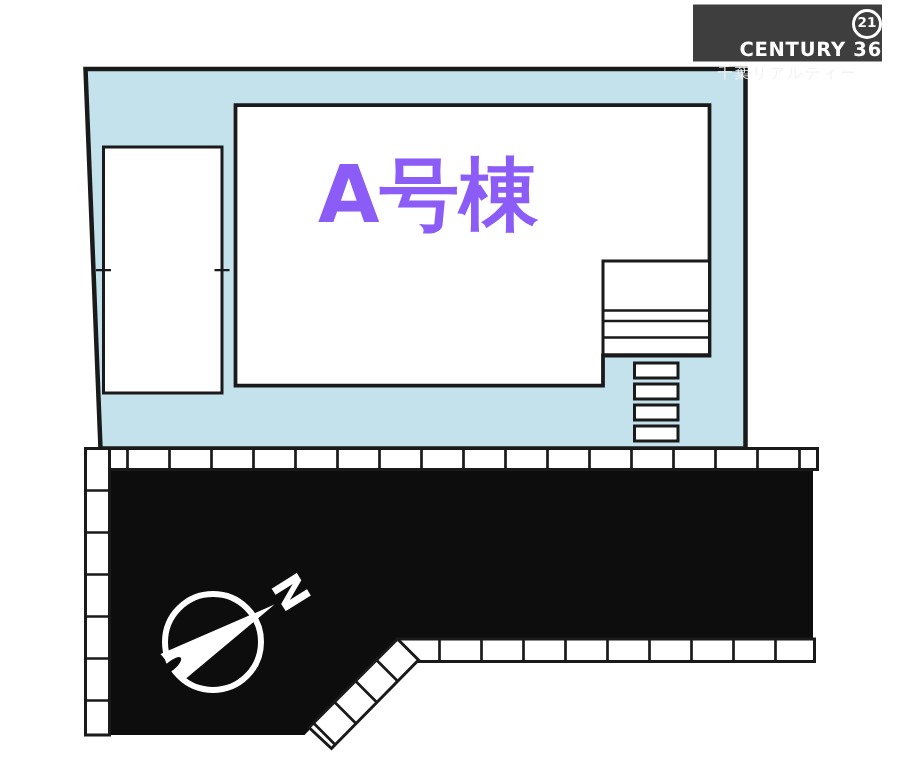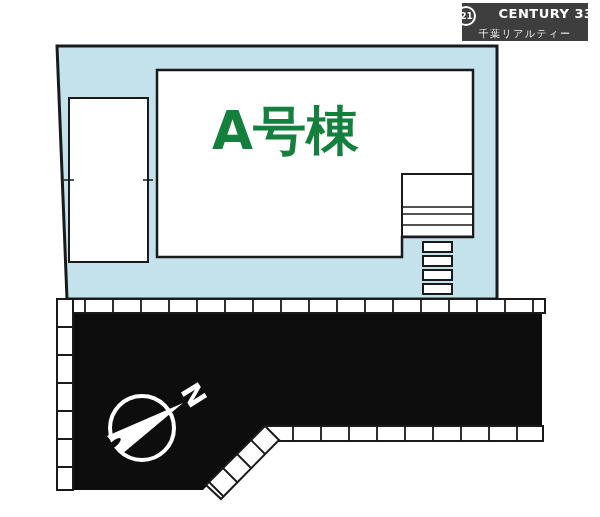--- a/index.html
+++ b/index.html
@@ -5,34 +5,34 @@
   html,body{margin:0;padding:0;background:#ffffff;}
   .canvas{
     position:relative;width:600px;height:517px;background:#ffffff;overflow:hidden;
     font-family:"DejaVu Sans","Liberation Sans",sans-serif;
   }
   .plan-svg{position:absolute;left:0;top:0;}
   .logo{
     position:absolute;left:462px;top:3px;width:126px;height:38px;
     background:#3e3e3e;color:#ffffff;box-sizing:border-box;padding-top:3px;
   }
-  .logo-row{display:flex;align-items:flex-start;justify-content:center;gap:22px;}
+  .logo-row{display:flex;align-items:flex-end;justify-content:center;gap:0;flex-direction:column;}
   .seal{
     width:16px;height:16px;border:2px solid #ffffff;border-radius:50%;
     display:flex;align-items:center;justify-content:center;
     font-size:9px;font-weight:bold;flex:0 0 auto;
   }
   .brand{font-size:13px;font-weight:bold;letter-spacing:0.5px;white-space:nowrap;}
   .subtitle{
     text-align:center;font-size:10px;letter-spacing:1.5px;margin-top:1px;
     color:#f2f2f2;white-space:nowrap;
   }
   .building-label{
     position:absolute;left:212px;top:104px;
-    font-size:53px;font-weight:bold;line-height:1;color:#15803d;
+    font-size:53px;font-weight:bold;line-height:1;color:#8b5cf6;
     letter-spacing:0px;white-space:nowrap;
   }
 </style>
 </head>
 <body>
 
 <div class="canvas">
 
   <svg class="plan-svg" width="600" height="517" viewBox="0 0 600 517">
 
@@ -90,18 +90,18 @@
       <ellipse cx="114" cy="444" rx="3" ry="8.5" fill="#0d0d0d" transform="rotate(50 114 444)"></ellipse>
       <text transform="translate(192,396) rotate(58)" fill="#ffffff" font-size="27" font-weight="bold" text-anchor="middle" dominant-baseline="middle">N</text>
     </g>
   </svg>
 
   <div class="building-label">A号棟</div>
 
   <div class="logo">
     <div class="logo-row">
       <span class="seal">21</span>
-      <span class="brand">CENTURY 33</span>
+      <span class="brand">CENTURY 36</span>
     </div>
     <div class="subtitle">千葉リアルティー</div>
   </div>
 
 </div>
 
 </body></html>

